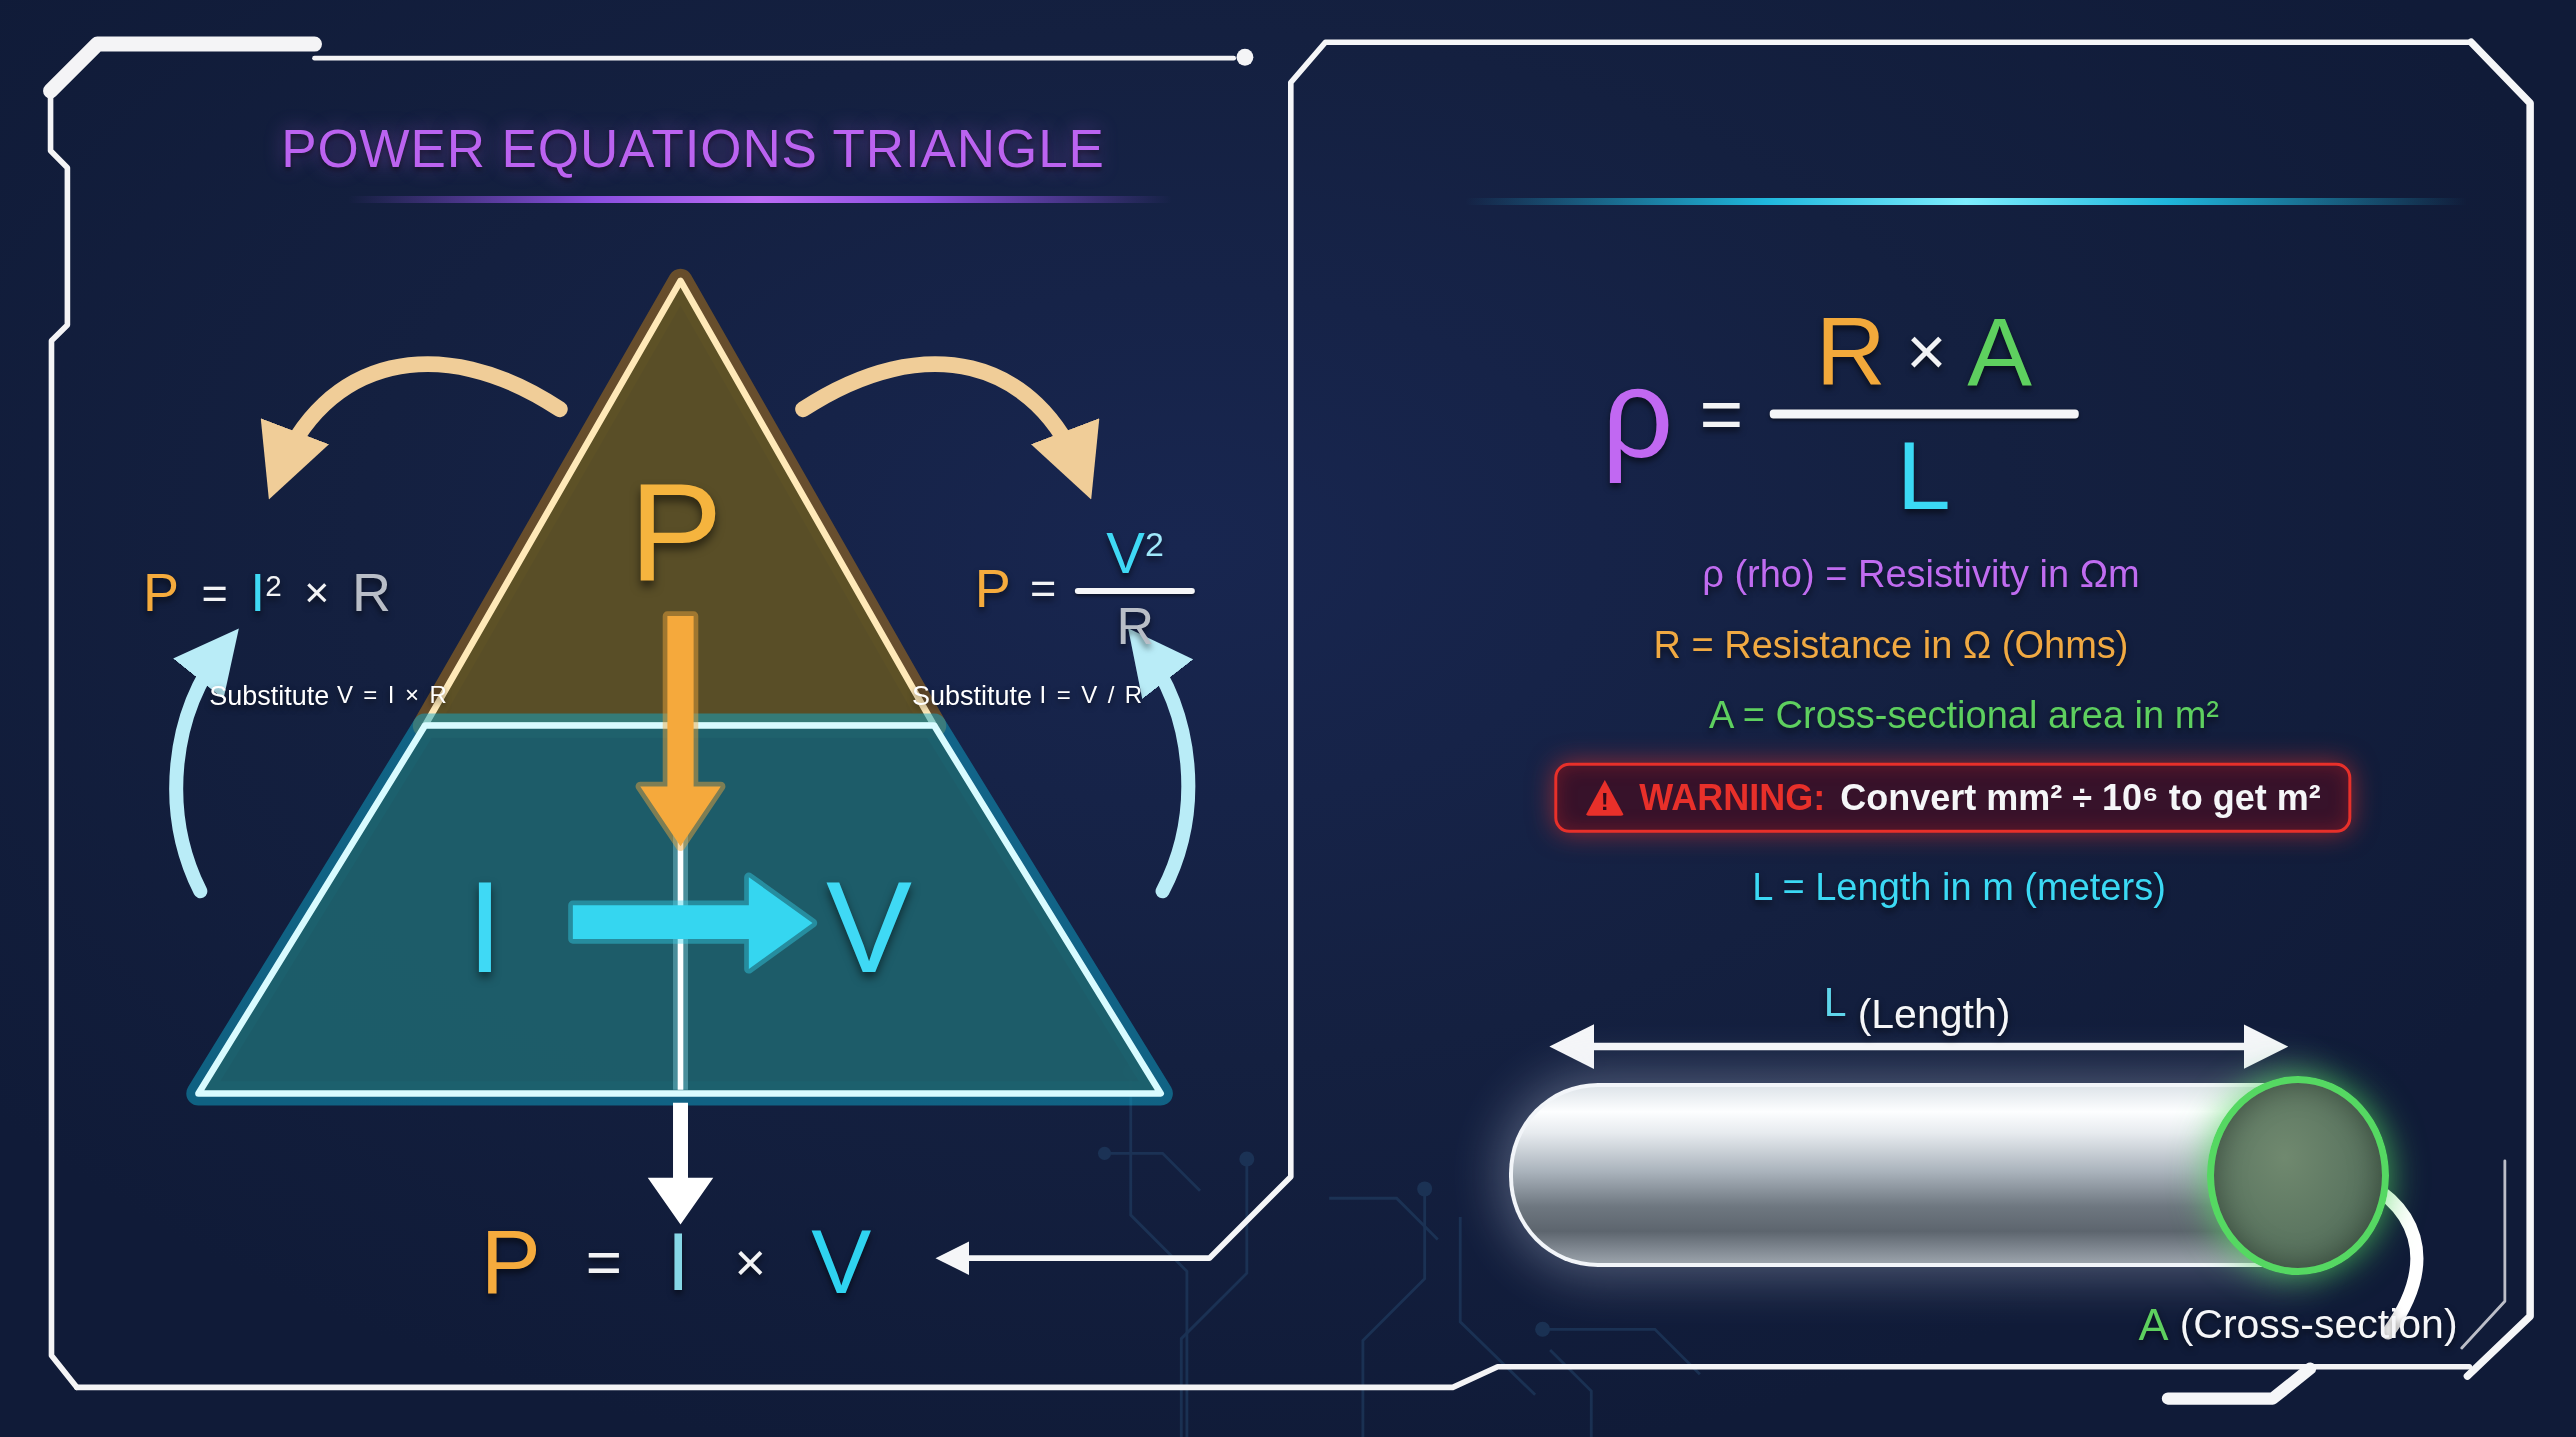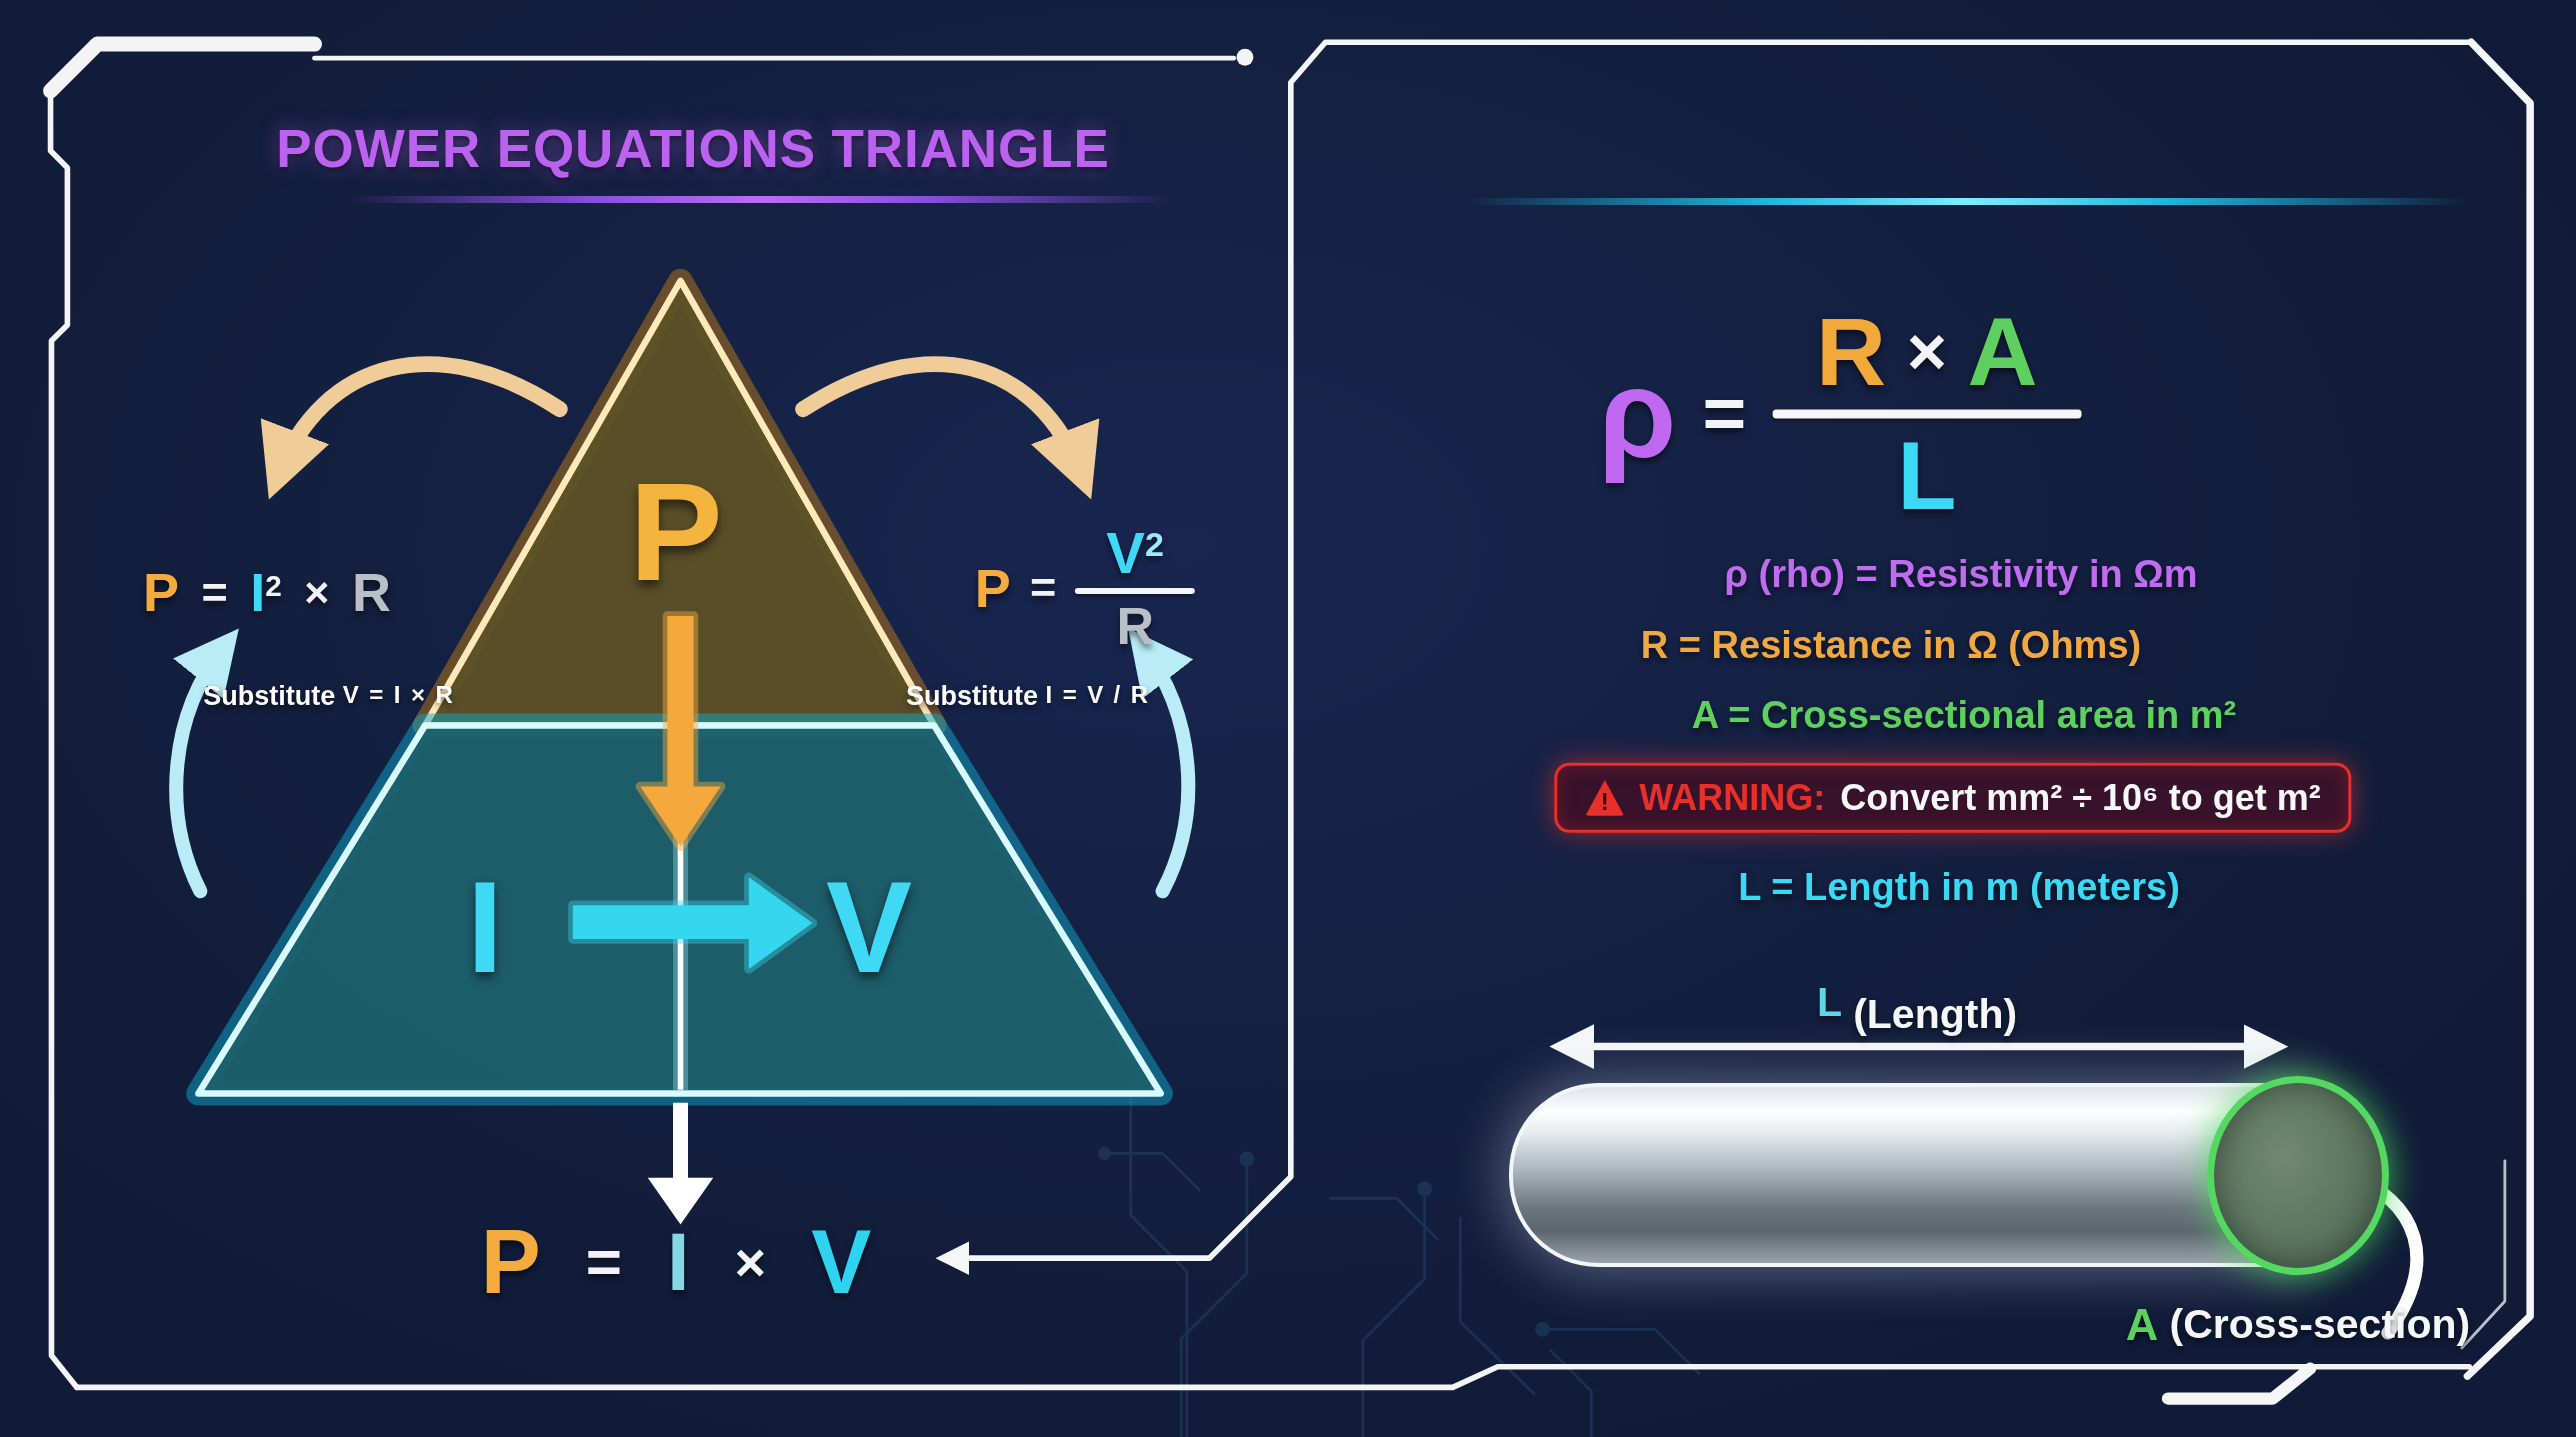--- a/index.html
+++ b/index.html
@@ -1,21 +1,21 @@
 <!DOCTYPE html>
 <html style="font-size:15px"><head>
 <meta charset="utf-8">
 <style>
   html,body{margin:0;padding:0;background:#0d1830;}
   #canvas{
     position:relative;width:2576px;height:1438px;overflow:hidden;
     background:radial-gradient(1498px 936px at 46% 38%, #182650 0%, #142040 55%, #101b38 100%);
     font-family:"Liberation Sans","DejaVu Sans",sans-serif;
   }
-  .t{position:absolute;transform:translate(-50%,-50%);white-space:nowrap;font-weight:700;line-height:1;}
+  .t{position:absolute;transform:translate(-50%,-50%);white-space:nowrap;font-weight:400;line-height:1;}
   .row{display:inline-flex;align-items:center;}
   .col{display:inline-flex;flex-direction:row;align-items:flex-start;}
   svg{position:absolute;left:0;top:0;}
   .shadow{text-shadow:0 3.7px 6.6px rgba(0,0,0,.55);}
   
   .title-left{font-size:53px;letter-spacing:0.9px;color:#bb63f0;text-shadow:0 0 20.6px rgba(187,99,240,.45),0 3.7px 5.6px rgba(0,0,0,.6);}
   .title-right{font-size:53px;letter-spacing:0.9px;color:#3bd9f4;text-shadow:0 0 20.6px rgba(59,217,244,.5),0 3.7px 5.6px rgba(0,0,0,.6);}
   .underline-left{position:absolute;height:6.6px;border-radius:3.7px;background:linear-gradient(90deg,rgba(70,30,120,0) 0%,#8a4fe0 30%,#bb6cf5 50%,#8a4fe0 70%,rgba(70,30,120,0) 100%);}
   .underline-right{position:absolute;height:6.6px;border-radius:3.7px;background:linear-gradient(90deg,rgba(20,80,110,0) 0%,#1fb7dd 30%,#7deeff 50%,#1fb7dd 70%,rgba(20,80,110,0) 100%);}
   
@@ -192,21 +192,21 @@
       <span class="row" style="gap:20.6px;">
         <span style="color:#f2a93b;font-size:97px;">R</span>
         <span style="color:#f2f3f5;font-size:69px;">×</span>
         <span style="color:#5ed05f;font-size:97px;">A</span>
       </span>
       <span class="fbar" style="width:309px;height:8.4px;"></span>
       <span style="color:#3bd9f4;font-size:97px;">L</span>
     </span>
   </div>
 
-  <div class="t shadow" style="left:1961px;top:574px;font-size:38px;color:#c06cf0;">ρ (rho) = Resistivity in Ωm</div>
+  <div class="t shadow" style="left:1921px;top:574px;font-size:38px;color:#c06cf0;">ρ (rho) = Resistivity in Ωm</div>
   <div class="t shadow" style="left:1891px;top:645px;font-size:38px;color:#f0a942;">R = Resistance in Ω (Ohms)</div>
   <div class="t shadow" style="left:1964px;top:715px;font-size:38px;color:#5ed05f;">A = Cross-sectional area in m²</div>
 
   <div id="warning-box" style="left:1953px;top:798px;">
     <span class="warn-tri"></span>
     <span style="color:#e8302a;">WARNING:</span>
     <span style="color:#f5f6f8;">Convert mm² ÷ 10⁶ to get m²</span>
   </div>
 
   <div class="t shadow" style="left:1959px;top:887px;font-size:38px;color:#3bd9f4;">L = Length in m (meters)</div>

